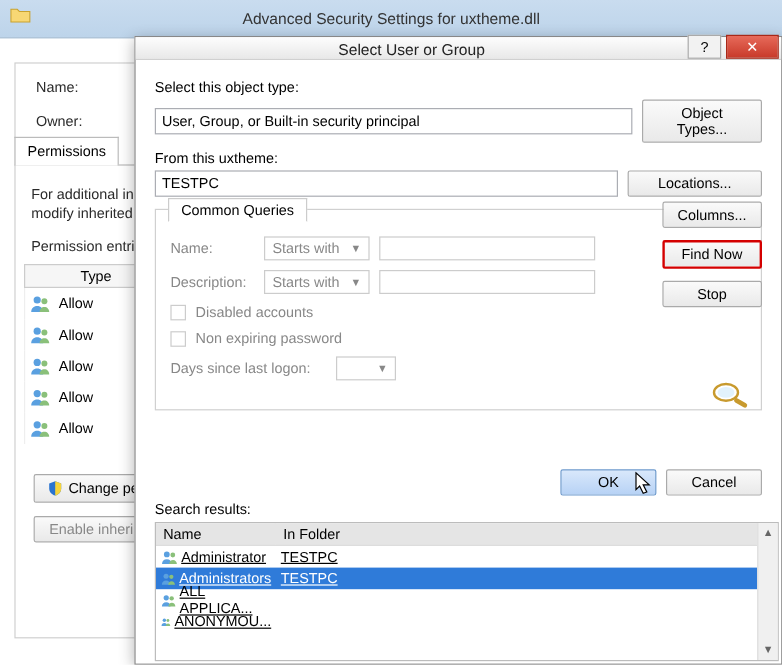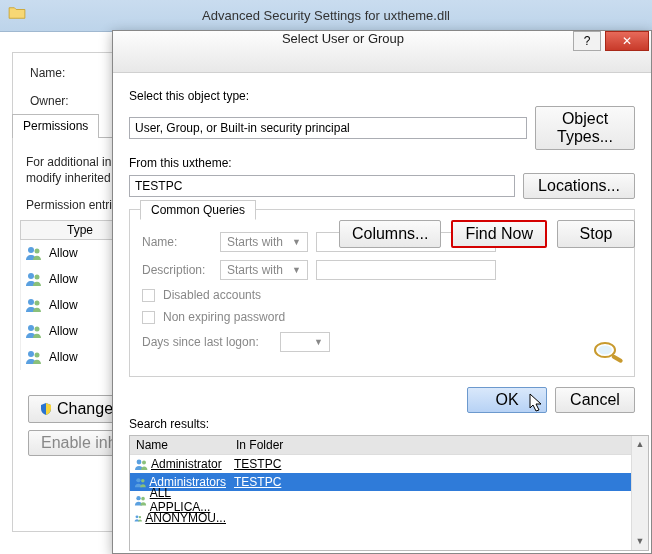--- a/index.html
+++ b/index.html
@@ -78,21 +78,21 @@
   align-items: center;
   gap: 6px;
   padding: 4px 4px;
   border-left: 1px solid #eee;
 }
 .user-icon-sm { width: 18px; height: 18px; }
 .btn {
   background: linear-gradient(#fafafa, #e9e9e9);
   border: 1px solid #aaa;
   padding: 3px 12px;
-  font-size: 16px;
+  font-size: 12px;
   cursor: pointer;
   border-radius: 2px;
   min-width: 78px;
 }
 .btn-blue {
   background: linear-gradient(#d9e8fb, #b7d2f5);
   border: 1px solid #6c99cd;
 }
 .btn-red-outline {
   border: 2px solid #d40000;
@@ -116,24 +116,24 @@
   position: absolute;
   left: 112px;
   top: 30px;
   width: 540px;
   height: 524px;
   background: #fff;
   border: 1px solid #888;
   box-shadow: 0 3px 12px rgba(0,0,0,0.3);
 }
 .dialog-titlebar {
-  height: 42px;
+  height: 19px;
   background: linear-gradient(#fdfdfd, #e8e8e8);
   display: flex;
-  align-items: flex-start;
+  align-items: flex-end;
   border-bottom: 1px solid #d0d0d0;
   position: relative;
 }
 .dialog-title {
   flex: 1;
   text-align: center;
   font-size: 13px;
   color: #222;
 }
 .help-btn {
@@ -205,23 +205,22 @@
   border: 1px solid #ccc;
   height: 20px;
   width: 180px;
 }
 .checkbox { width: 13px; height: 13px; border: 1px solid #ccc; }
 .side-buttons {
   position: absolute;
   right: 16px;
   top: 118px;
   display: flex;
-  flex-direction: row;
+  flex-direction: column;
   gap: 10px;
-  margin-top: 29px;
 }
 .mag-icon {
   position: absolute;
   right: 22px;
   top: 265px;
   width: 40px;
   height: 28px;
 }
 .dialog-footer {
   position: absolute;

